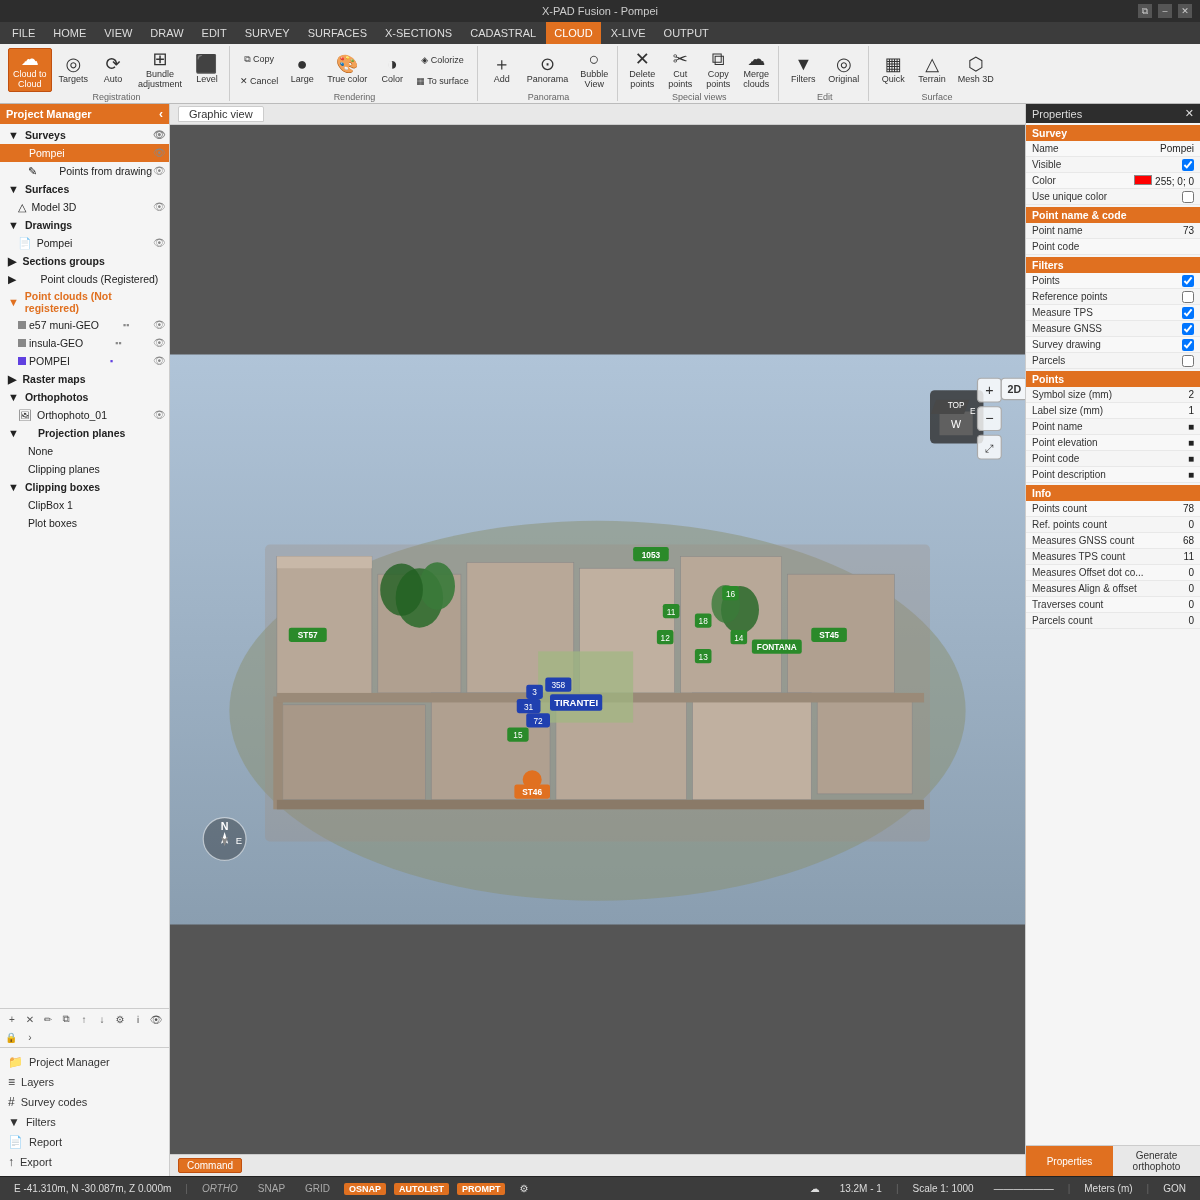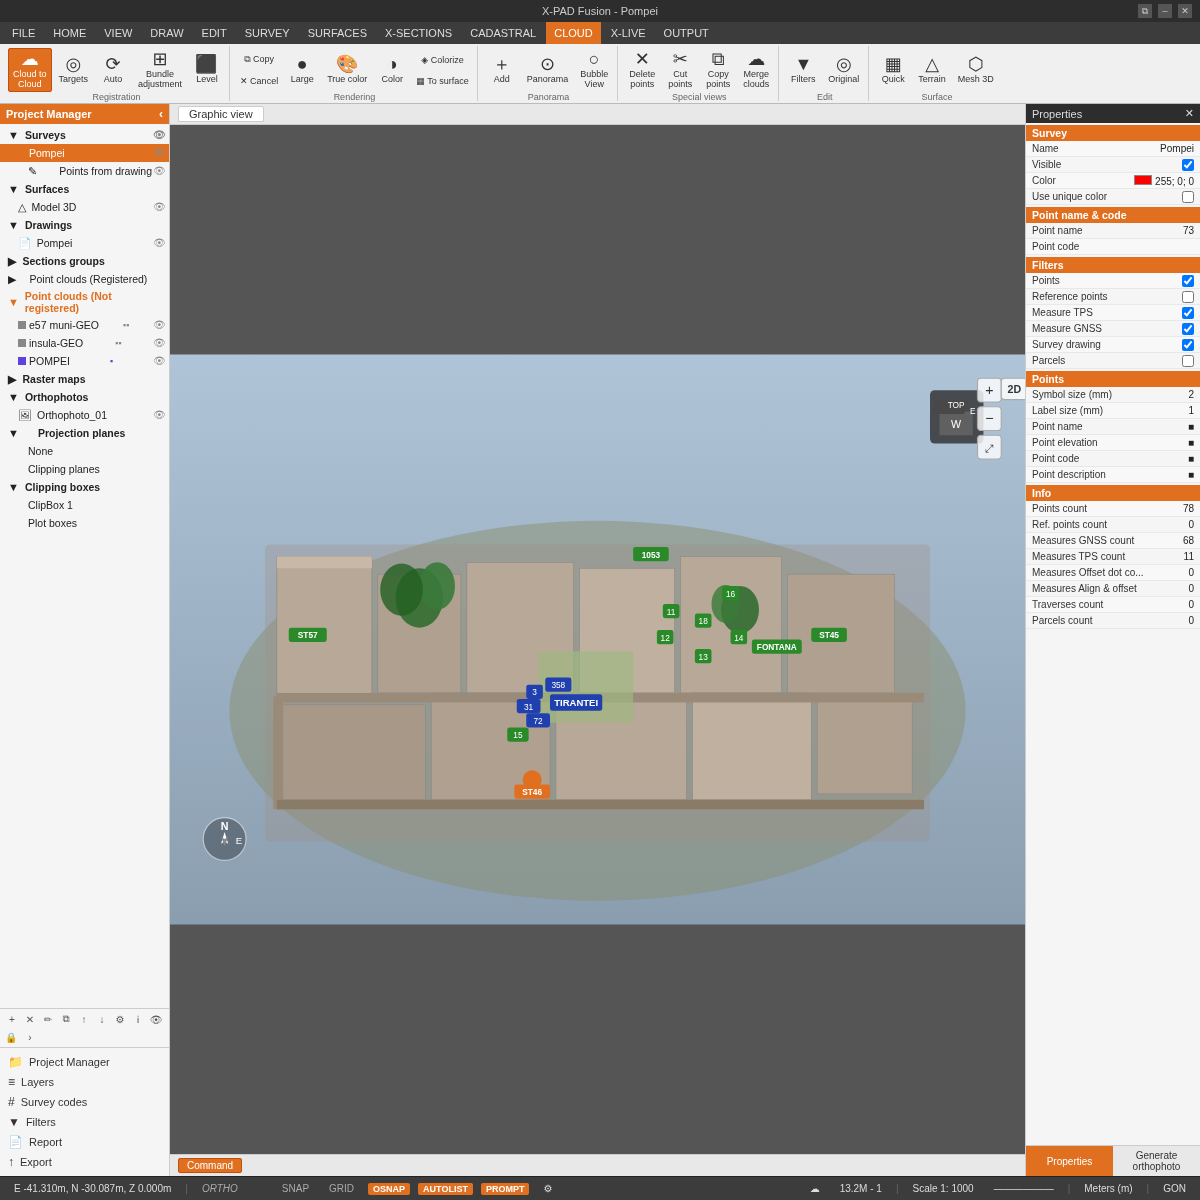--- a/index.html
+++ b/index.html
@@ -316,21 +316,21 @@
 
       <div class="tree-item tree-section">
         <span class="indent" style="width:4px"></span>
         <span class="icon">▶</span>
         <span style="margin-left:3px">Sections groups</span>
       </div>
 
       <div class="tree-item">
         <span class="indent" style="width:4px"></span>
         <span class="icon">▶</span>
-        <span style="margin-left:10px">Point clouds (Registered)</span>
+        <span style="margin-left:21px">Point clouds (Registered)</span>
       </div>
 
       <div class="tree-item tree-section" style="color:#e07020;">
         <span class="indent" style="width:4px"></span>
         <span class="icon">▼</span>
         <span style="margin-left:3px">Point clouds (Not registered)</span>
       </div>
       <div class="tree-item">
         <span class="indent" style="width:14px"></span>
         <span class="color-dot" style="background:#888;border-radius:0"></span>
@@ -715,21 +715,21 @@
       <button class="right-bottom-btn">Generate orthophoto</button>
     </div>
   </div>
 
 </div>
 
 <div class="status-bar">
   <span class="status-item">E -41.310m, N -30.087m, Z 0.000m</span>
   <span class="status-sep">|</span>
   <span class="status-item" style="cursor:pointer;color:#aaa;font-style:italic;">ORTHO</span>
-  <span class="status-item" style="cursor:pointer;color:#aaa;margin-left:24px;">SNAP</span>
+  <span class="status-item" style="cursor:pointer;color:#aaa;">SNAP</span>
   <span class="status-item" style="cursor:pointer;color:#aaa;">GRID</span>
   <span class="status-badge">OSNAP</span>
   <span class="status-badge">AUTOLIST</span>
   <span class="status-badge">PROMPT</span>
   <span class="status-item" style="cursor:pointer;">⚙</span>
   <span style="flex:1"></span>
   <span class="status-item">☁</span>
   <span class="status-item">13.2M - 1</span>
   <span class="status-sep">|</span>
   <span class="status-item">Scale 1: 1000</span>

